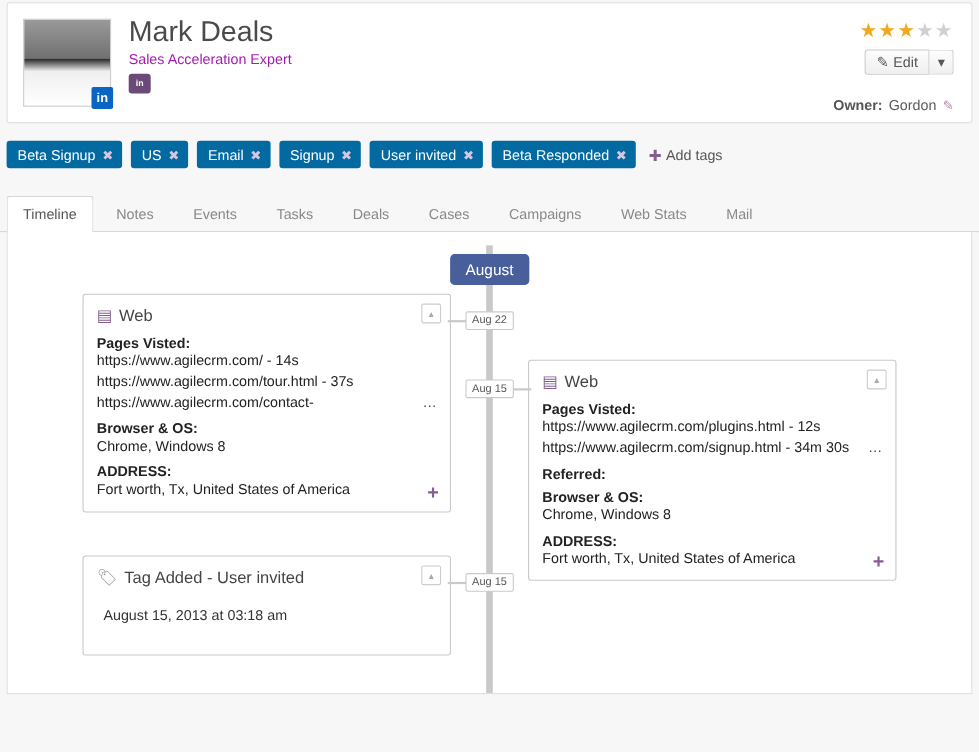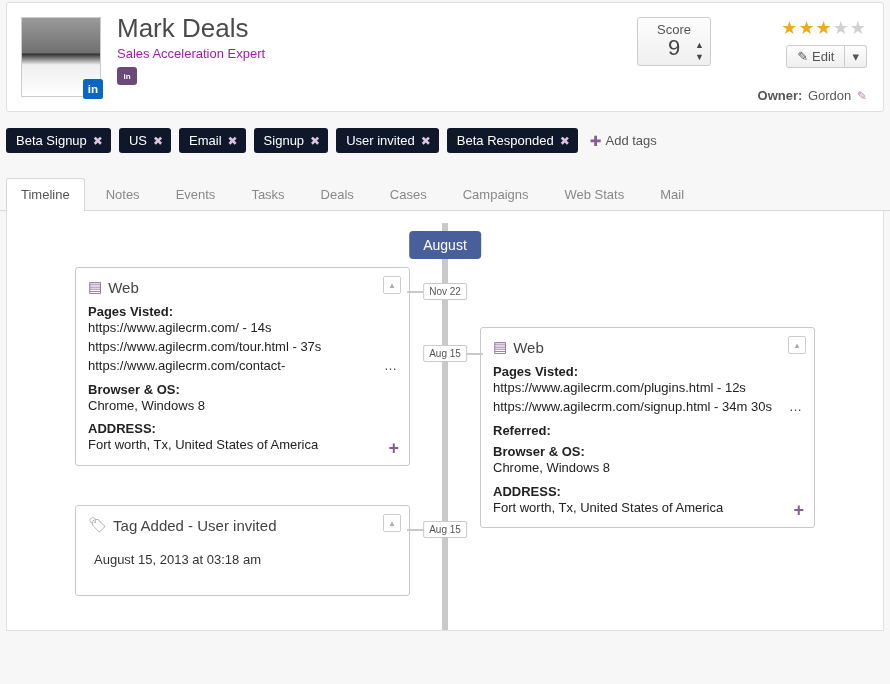--- a/index.html
+++ b/index.html
@@ -81,21 +81,21 @@
   }
   .owner-line .nm { color: #5a5a5a; margin-left: 2px; }
   .pencil-sm { color: #b280a2; font-size: 12px; margin-left: 2px; }
 
   
   .tags-row {
     margin: 16px 6px 0 6px;
     display: flex; flex-wrap: wrap; gap: 8px; align-items: center;
   }
   .tag {
-    background: #0f172a; color: #fff;
+    background: #0369a1; color: #fff;
     border-radius: 3px;
     padding: 5px 8px 5px 10px;
     font-size: 13px;
     display: inline-flex; align-items: center; gap: 6px;
   }
   .tag .x { color: #d9c7df; cursor: pointer; font-size: 12px; }
   .add-tags { color: #555; font-size: 13px; display: inline-flex; align-items: center; gap: 4px; margin-left: 4px;}
   .add-tags .plus-ic { color: #845e90; font-size: 14px; }
 
   
@@ -210,28 +210,20 @@
   <div class="name-block">
     <div class="contact-name">Mark Deals</div>
     <div class="contact-title">Sales Acceleration Expert</div>
     <span class="li-chip">
       <svg width="14" height="12" viewBox="0 0 24 24">
           <text x="12" y="17" text-anchor="middle" font-size="16" font-family="Arial" font-weight="bold" fill="#fff">in</text>
         </svg>
     </span>
   </div>
 
-  <div class="score-box">
-    <div class="lbl">Score</div>
-    <div class="val">9</div>
-    <div class="arrows">
-      <span>▲</span>
-      <span>▼</span>
-    </div>
-  </div>
 
   <div class="right-col">
     <div class="stars">
       <span class="on">★</span><span class="on">★</span><span class="on">★</span><span>★</span><span>★</span>
     </div>
     <div class="edit-group">
       <button class="edit-btn">
         <span>✎</span>
         <span>Edit</span>
       </button>
@@ -288,21 +280,21 @@
   <div class="tab">Cases</div>
   <div class="tab">Campaigns</div>
   <div class="tab">Web Stats</div>
   <div class="tab">Mail</div>
 </div>
 
 <div class="timeline-wrap">
   <div class="t-axis"></div>
   <div class="month-badge">August</div>
 
-  <div class="date-chip" style="top:72px">Nov 22</div>
+  <div class="date-chip" style="top:72px">Aug 22</div>
   <div class="conn left" style="top:80px"></div>
 
   <div class="date-chip" style="top:134px">Aug 15</div>
   <div class="conn right" style="top:142px"></div>
 
   <div class="date-chip" style="top:310px">Aug 15</div>
   <div class="conn left" style="top:318px"></div>
 
   <div class="t-card left" style="top:56px">
     <div class="collapse">

